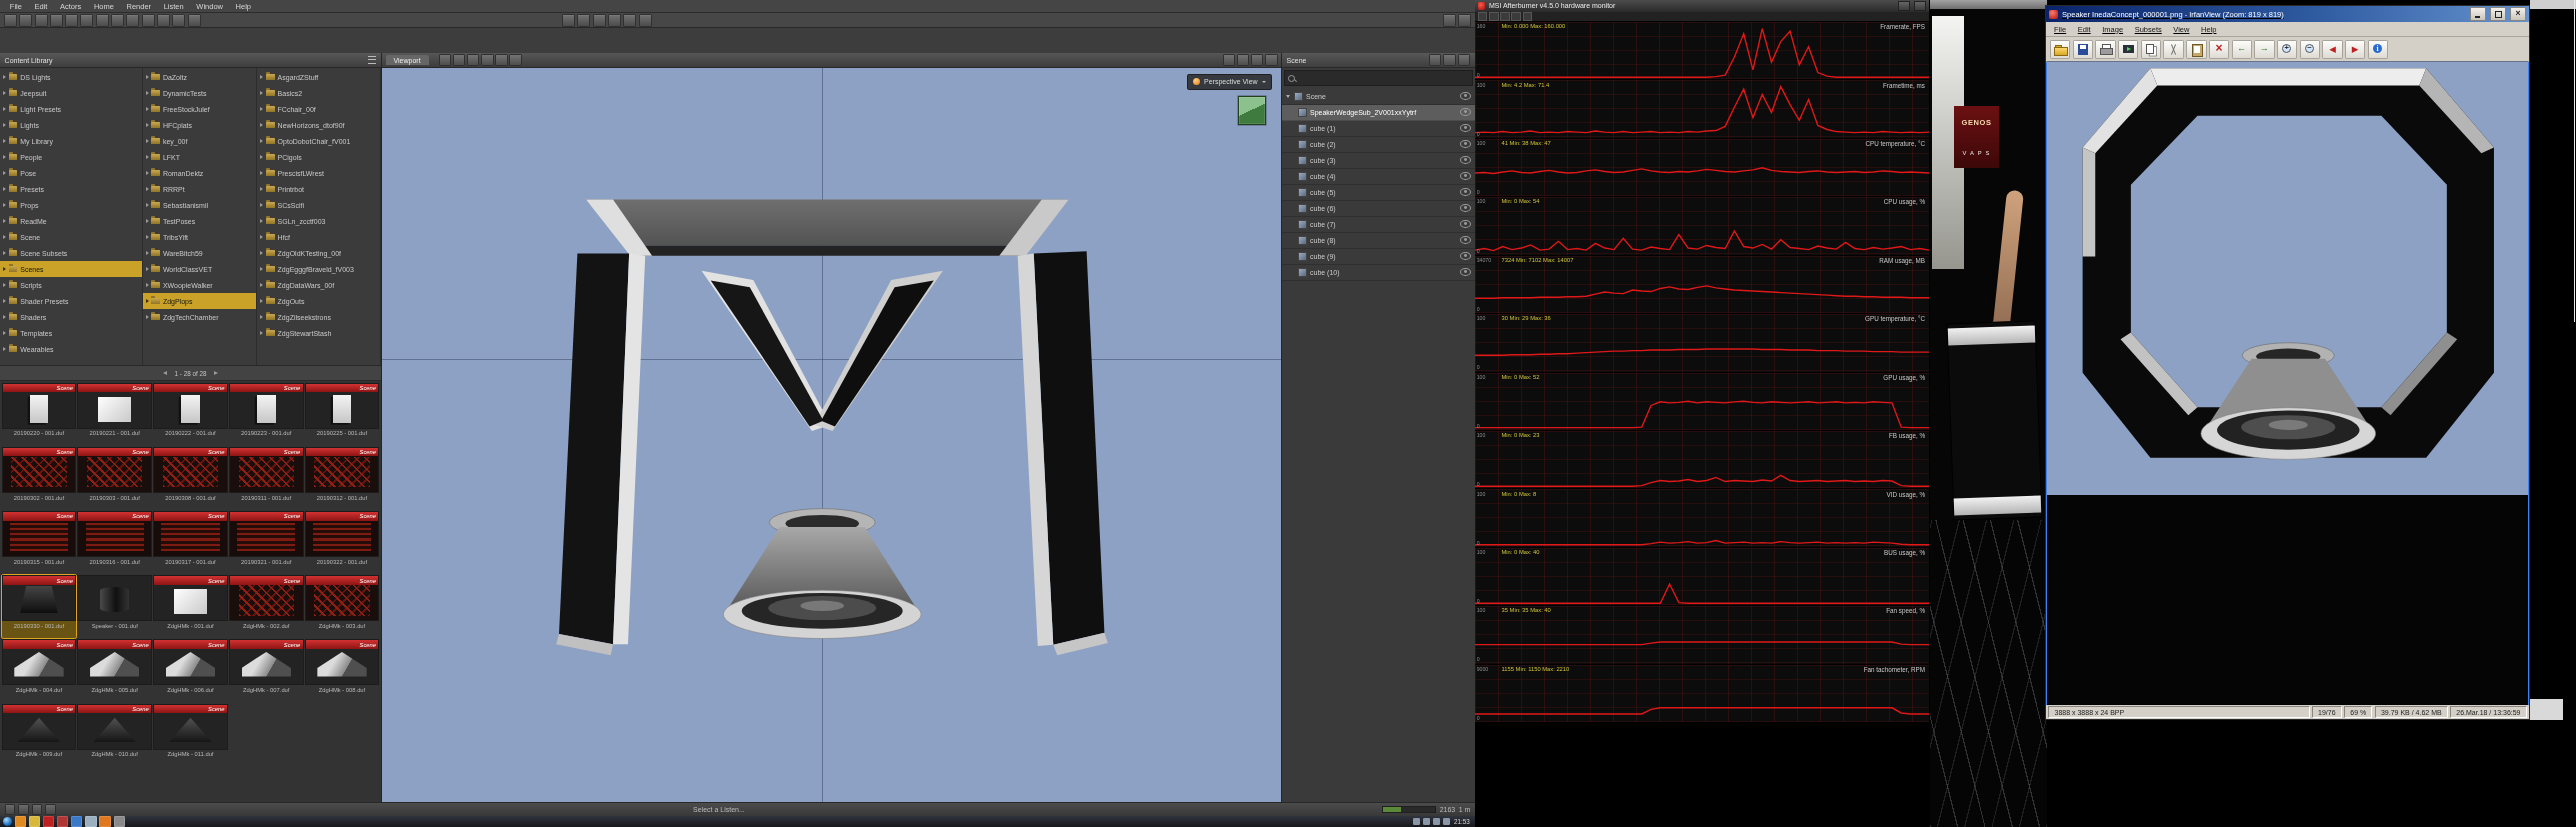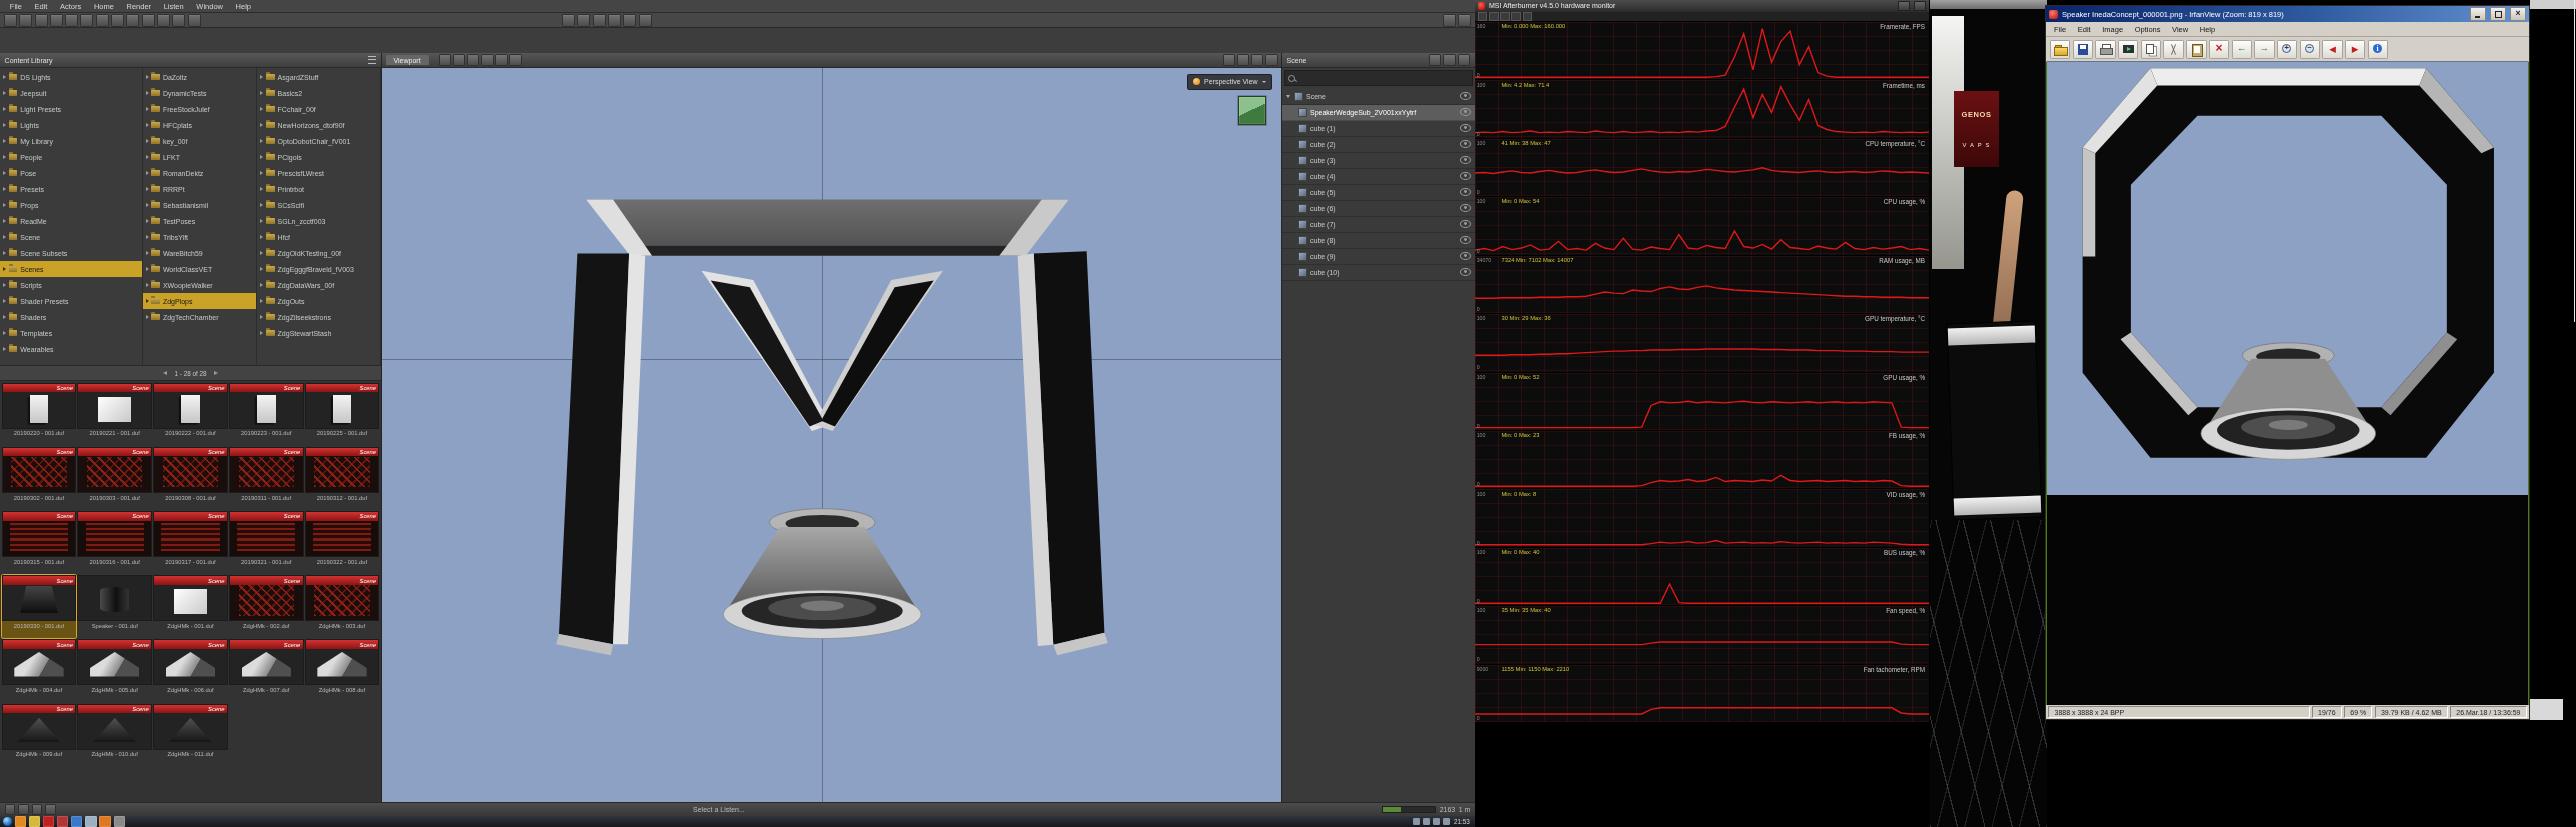--- a/index.html
+++ b/index.html
@@ -114,32 +114,32 @@
                      repeating-linear-gradient(to bottom,rgba(130,22,22,.22) 0 0.6px,transparent 0.6px 14px);}
   .ab-graph svg{position:absolute;inset:0;width:100%;height:100%;}
   .ab-label{position:absolute;top:1.2px;right:4px;font-size:6.3px;color:#c9c9c9;z-index:2;}
   .ab-overlay{position:absolute;top:1.2px;left:26.5px;font-size:5.8px;color:#cfc33a;z-index:2;}
   .ab-max{position:absolute;top:1.2px;left:1.7px;font-size:5.2px;color:#8d8d8d;z-index:2;}
   .ab-min{position:absolute;bottom:1.2px;left:1.7px;font-size:5.2px;color:#8d8d8d;z-index:2;}
   
   .rp{position:absolute;left:1930px;top:0;width:117px;height:828px;background:#060606;overflow:hidden;}
   .rp-titlebar{height:9.2px;background:linear-gradient(#a2a2a2,#6e6e6e);}
   .rp-wall{position:absolute;left:2.3px;top:16px;width:32px;height:253px;background:linear-gradient(180deg,#f4f4f2,#96968f);}
-  .rp-sign{position:absolute;left:24px;top:91px;width:45px;height:76px;background:linear-gradient(#6b1012,#3d0808);display:flex;flex-direction:column;align-items:center;justify-content:center;gap:23px;}
+  .rp-sign{position:absolute;left:24px;top:106px;width:45px;height:62px;background:linear-gradient(#6b1012,#3d0808);display:flex;flex-direction:column;align-items:center;justify-content:center;gap:23px;}
   .rp-sign-top{font-size:7.5px;font-weight:bold;letter-spacing:0.6px;color:#f2d9ad;}
   .rp-sign-bottom{font-size:5.8px;letter-spacing:1.2px;color:#e9e9e9;}
   .rp-arm{position:absolute;left:68px;top:190px;width:17px;height:173px;border-radius:8.6px;background:linear-gradient(#cfa27c,#84614a);transform:rotate(6deg);}
   .rp-box{position:absolute;left:19.5px;top:322px;width:87px;height:195px;background:#0b0b0b;border:1.2px solid #000;transform:rotate(-2deg);}
   .rp-box-band{position:absolute;left:0;right:0;height:17px;background:linear-gradient(#f1f1f1,#b5b5b5);}
   .rp-box-band.top{top:4px;} .rp-box-band.bottom{bottom:4px;}
   .rp-floor{position:absolute;left:0;right:0;top:520px;bottom:0;background-color:#050505;
     background-image:repeating-linear-gradient(76deg,rgba(95,95,100,.5) 0 1.2px,transparent 1.2px 26.5px),
                      repeating-linear-gradient(-76deg,rgba(70,70,76,.42) 0 1.2px,transparent 1.2px 26.5px);}
   
-  .iv{position:absolute;left:2045px;top:5.2px;width:485px;height:715px;background:#4d7c0f;border:0.6px solid #2a2a2a;box-sizing:border-box;}
+  .iv{position:absolute;left:2045px;top:5.2px;width:485px;height:715px;background:#3b82f6;border:0.6px solid #2a2a2a;box-sizing:border-box;text-decoration:underline;}
   .iv-titlebar{height:16px;background:linear-gradient(90deg,#0a246a,#2e5aa0 55%,#6593cf);display:flex;align-items:center;gap:4px;padding:0 2.9px;color:#fff;font-size:7.5px;}
   .iv-appicon{width:9.2px;height:9.2px;background:radial-gradient(circle at 38% 32%,#ff7a6a,#b01010);border-radius:1.7px;}
   .iv-winbtn{width:14px;height:11.5px;background:linear-gradient(#f4f2ee,#c9c5bc);border:0.6px solid #8a867e;position:relative;color:#222;}
   .ivb-min::after{content:"";position:absolute;left:3.5px;bottom:2.3px;width:5.8px;height:1.2px;background:#222;}
   .ivb-max::after{content:"";position:absolute;left:3.5px;top:2.3px;width:5.8px;height:5.2px;border:1.2px solid #222;}
   .ivb-close::after{content:"×";position:absolute;left:0;right:0;top:0;text-align:center;font-size:8.6px;font-weight:bold;}
   .iv-menubar{height:14px;background:#d4d0c8;display:flex;align-items:center;gap:1.2px;padding:0 2.9px;font-size:7.5px;color:#151515;border-bottom:0.6px solid #a8a49c;}
   .iv-menu-item{padding:1.2px 5.2px;}
   .iv-toolbar{height:24px;background:#d4d0c8;display:flex;gap:2.3px;align-items:center;padding:0 4px;border-bottom:0.6px solid #a8a49c;}
   .iv-tbi{width:18.4px;height:17px;border:0.6px solid #a8a49c;border-radius:1.2px;background:linear-gradient(#fdfdfb,#dedbd3);position:relative;flex:0 0 auto;}
@@ -1011,21 +1011,21 @@
       <span>Speaker InedaConcept_000001.png - IrfanView (Zoom: 819 x 819)</span>
       <span style="flex:1;"></span>
       <div class="iv-winbtn ivb-min"></div>
       <div class="iv-winbtn ivb-max"></div>
       <div class="iv-winbtn ivb-close"></div>
     </div>
     <div class="iv-menubar" id="iv-menubar">
         <div class="iv-menu-item">File</div>
         <div class="iv-menu-item">Edit</div>
         <div class="iv-menu-item">Image</div>
-        <div class="iv-menu-item">Options</div>
+        <div class="iv-menu-item">Subsets</div>
         <div class="iv-menu-item">View</div>
         <div class="iv-menu-item">Help</div>
       </div>
     <div class="iv-toolbar" id="iv-toolbar">
         <div class="iv-tbi ic-open-folder"></div>
         <div class="iv-tbi ic-save"></div>
         <div class="iv-tbi ic-print"></div>
         <div class="iv-tbi ic-slideshow"></div>
         <div class="iv-tbi ic-copy"></div>
         <div class="iv-tbi ic-cut"></div>

